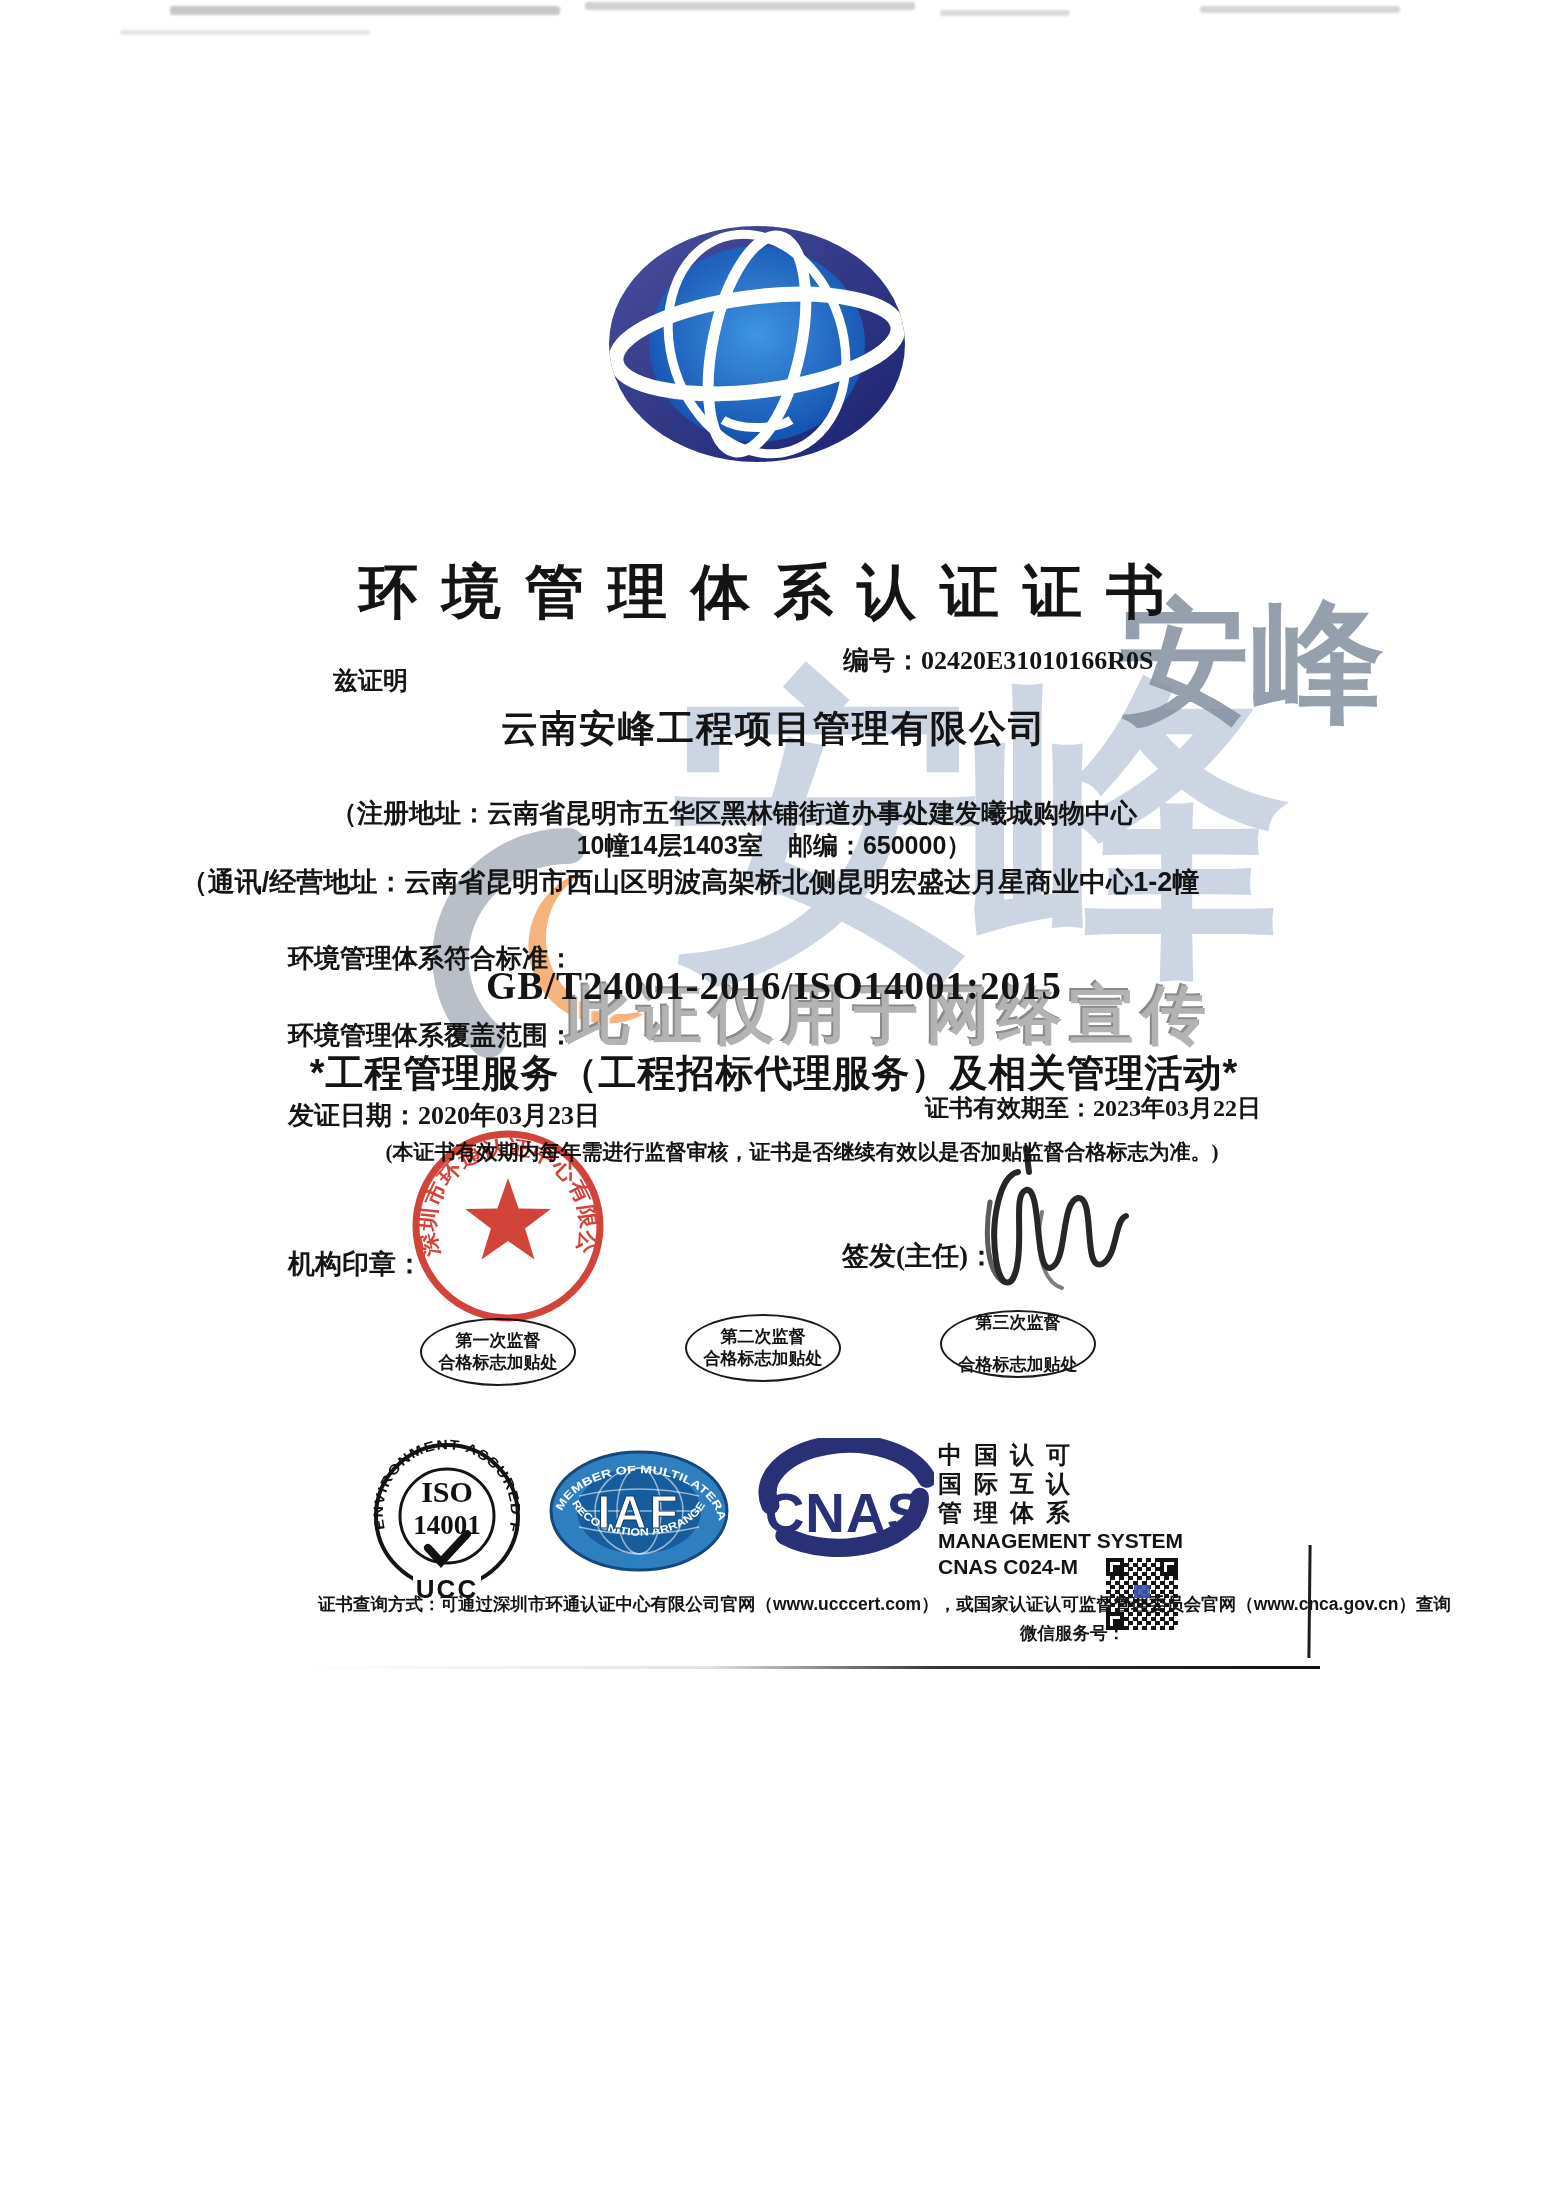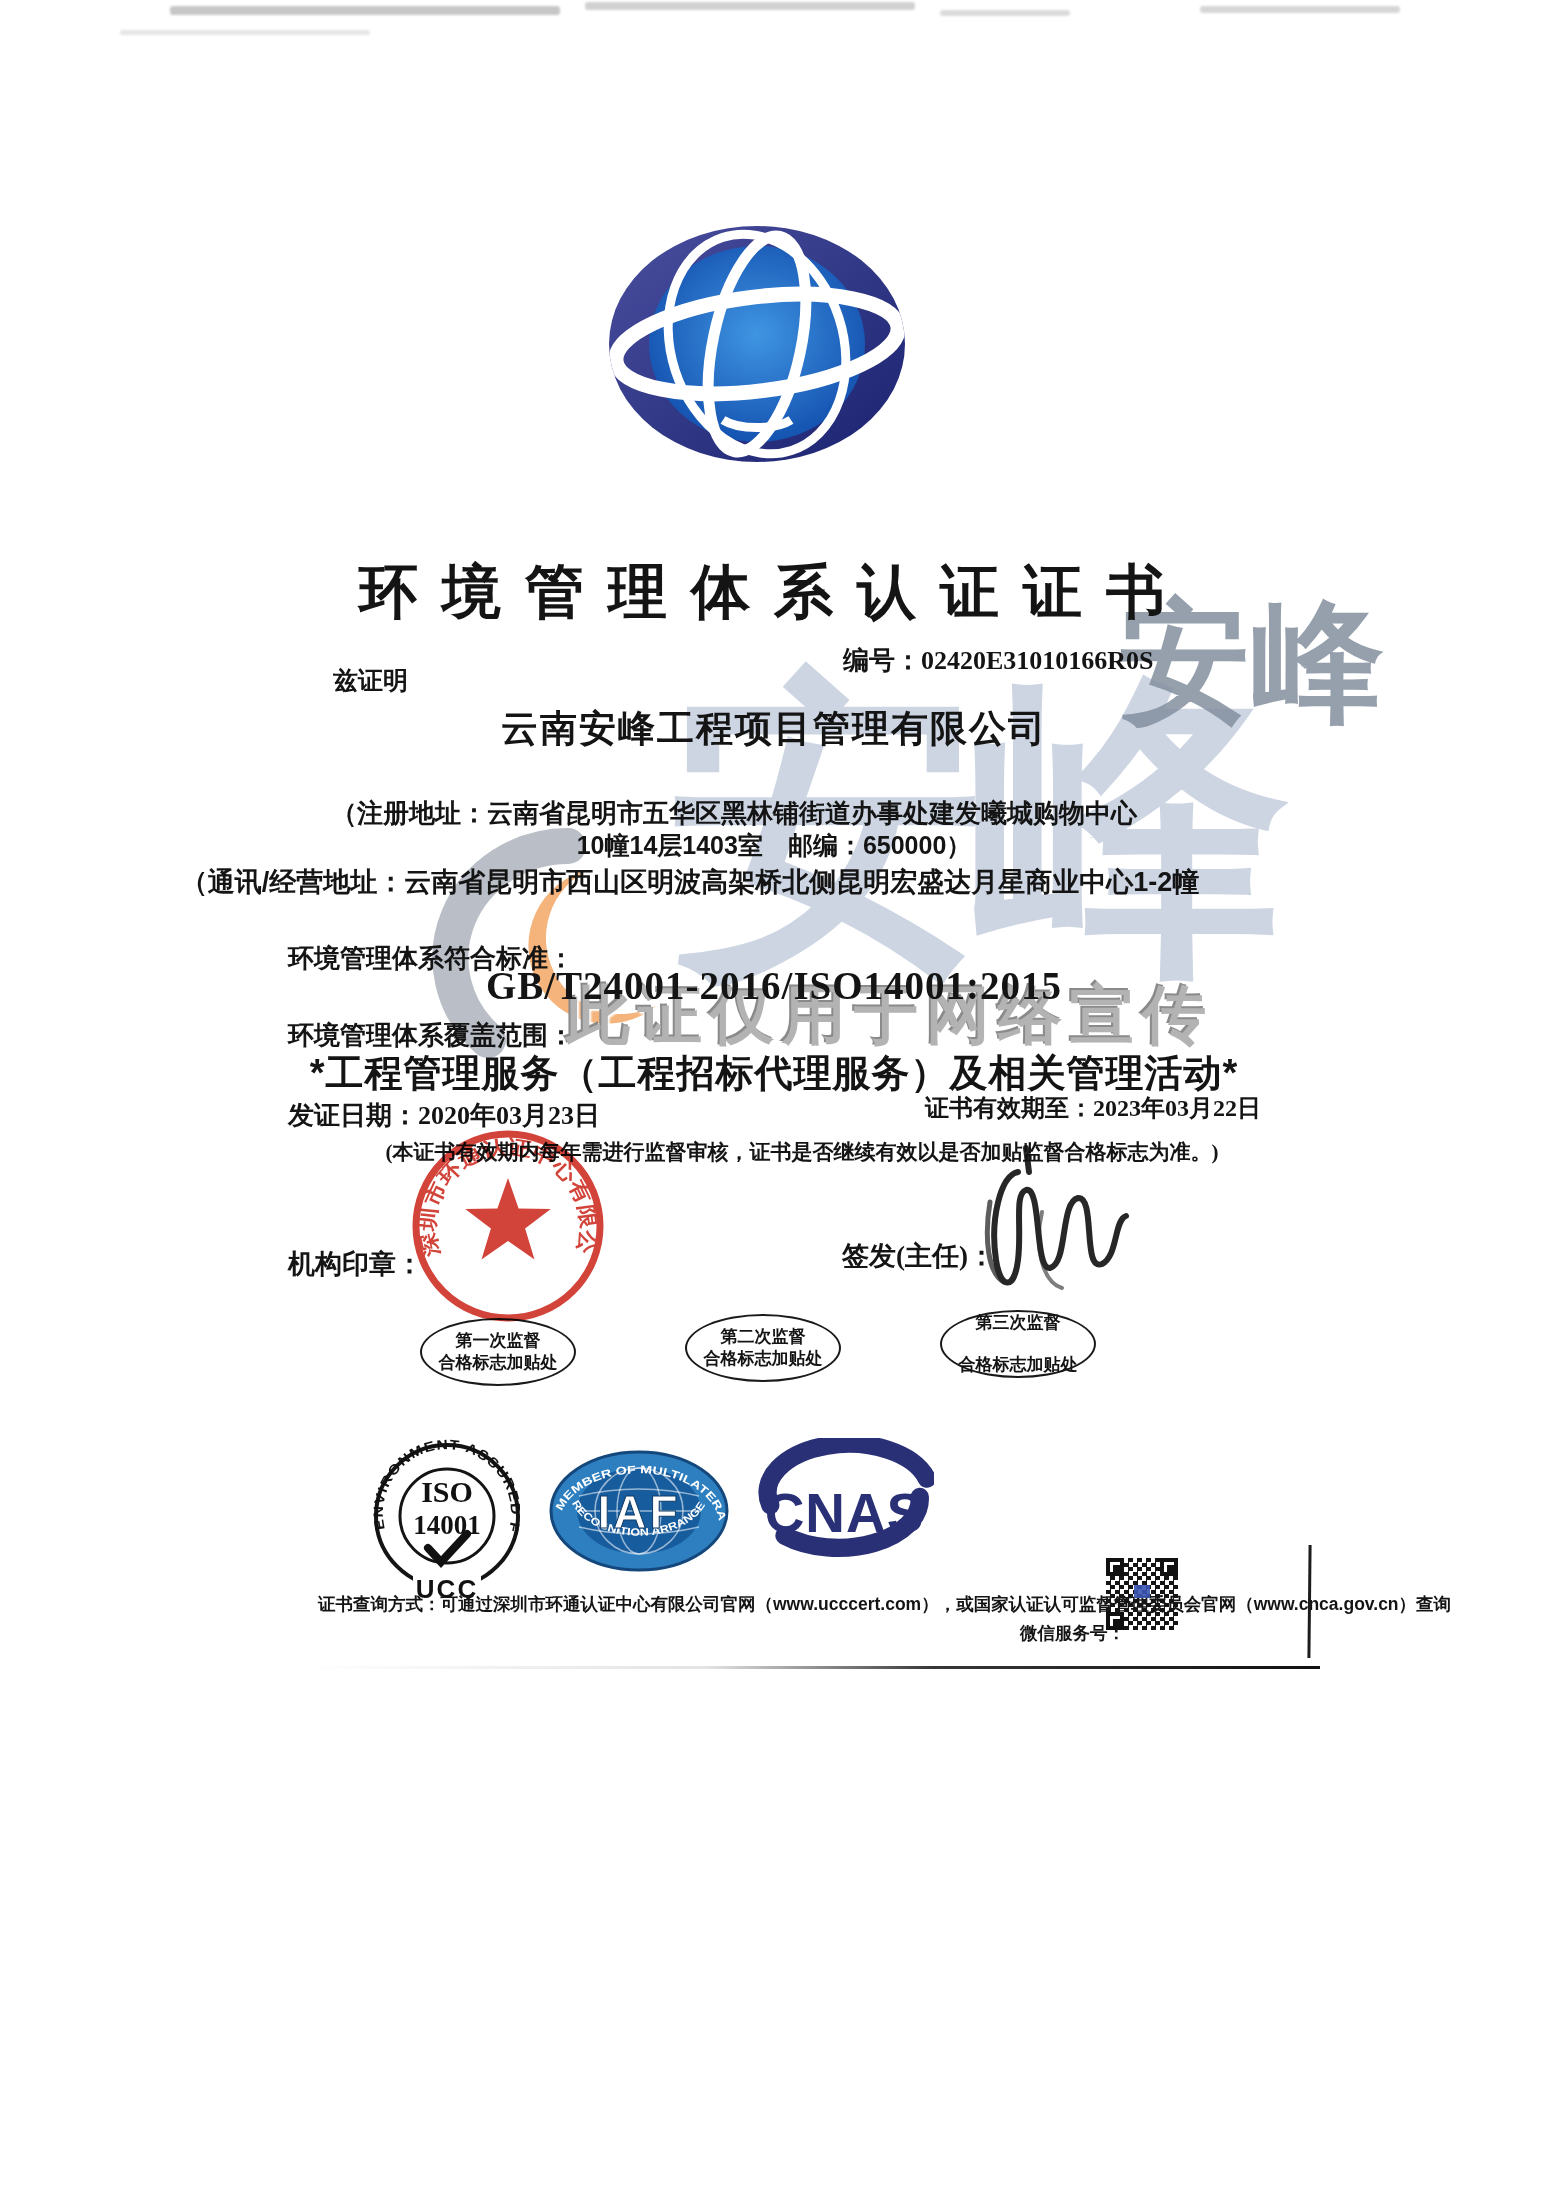--- a/index.html
+++ b/index.html
@@ -224,20 +224,27 @@
     </text>
     <text x="91" y="79" text-anchor="middle" font-size="46" font-weight="bold" letter-spacing="3" fill="#ffffff" stroke="#0d3a66" stroke-width="1">IAF</text>
   </svg>
 
   <svg class="logo-svg" style="left:756px;top:1438px;" width="178" height="122" viewBox="0 0 175 120">
     <path d="M14,66 A 80 48 0 0 1 168,40" stroke="#2a3076" stroke-width="18" fill="none" stroke-linecap="round"></path>
     <path d="M161,58 A 80 48 0 0 1 28,96" stroke="#2a3076" stroke-width="18" fill="none" stroke-linecap="round"></path>
     <text x="87" y="92" text-anchor="middle" font-size="54" font-weight="bold" letter-spacing="1" fill="#2a3076">CNAS</text>
   </svg>
 
+  <div class="accred">
+    <div class="cjk">中国认可</div>
+    <div class="cjk">国际互认</div>
+    <div class="cjk">管理体系</div>
+    <div class="lat">MANAGEMENT SYSTEM</div>
+    <div class="lat">CNAS C024-M</div>
+  </div>
 
   <div class="abs foot1">证书查询方式：可通过深圳市环通认证中心有限公司官网（www.ucccert.com），或国家认证认可监督管理委员会官网（www.cnca.gov.cn）查询</div>
   <div class="abs wechat">微信服务号：</div>
   <div class="qr">
     <div class="finder" style="left:0;top:0;"></div>
     <div class="finder" style="right:0;top:0;"></div>
     <div class="finder" style="left:0;bottom:0;"></div>
     <div class="blue"></div>
   </div>
 

